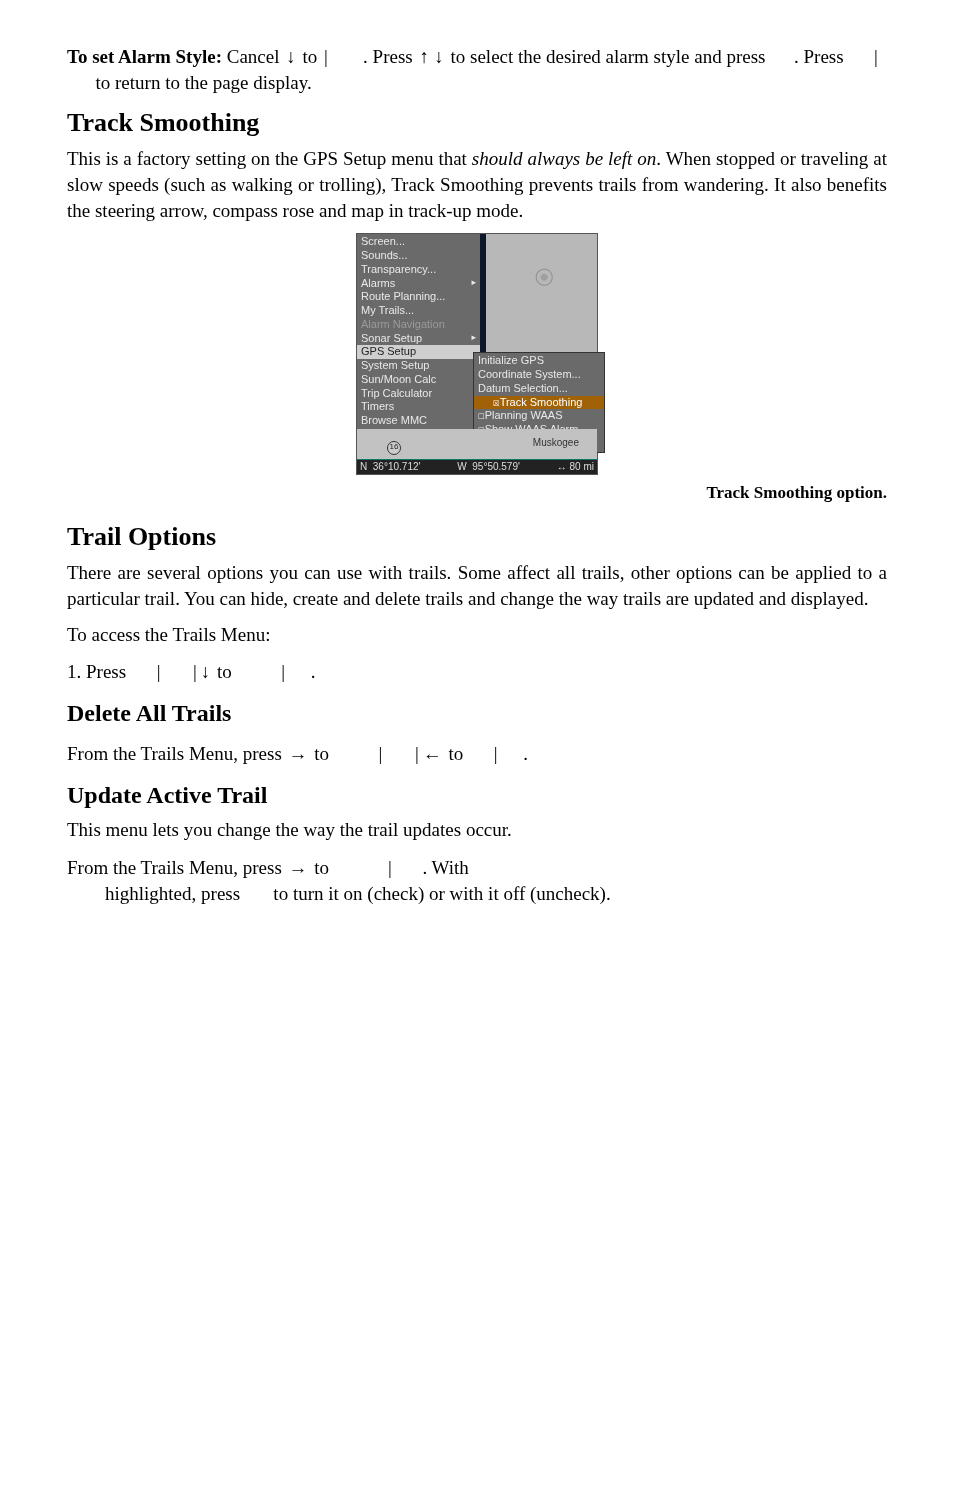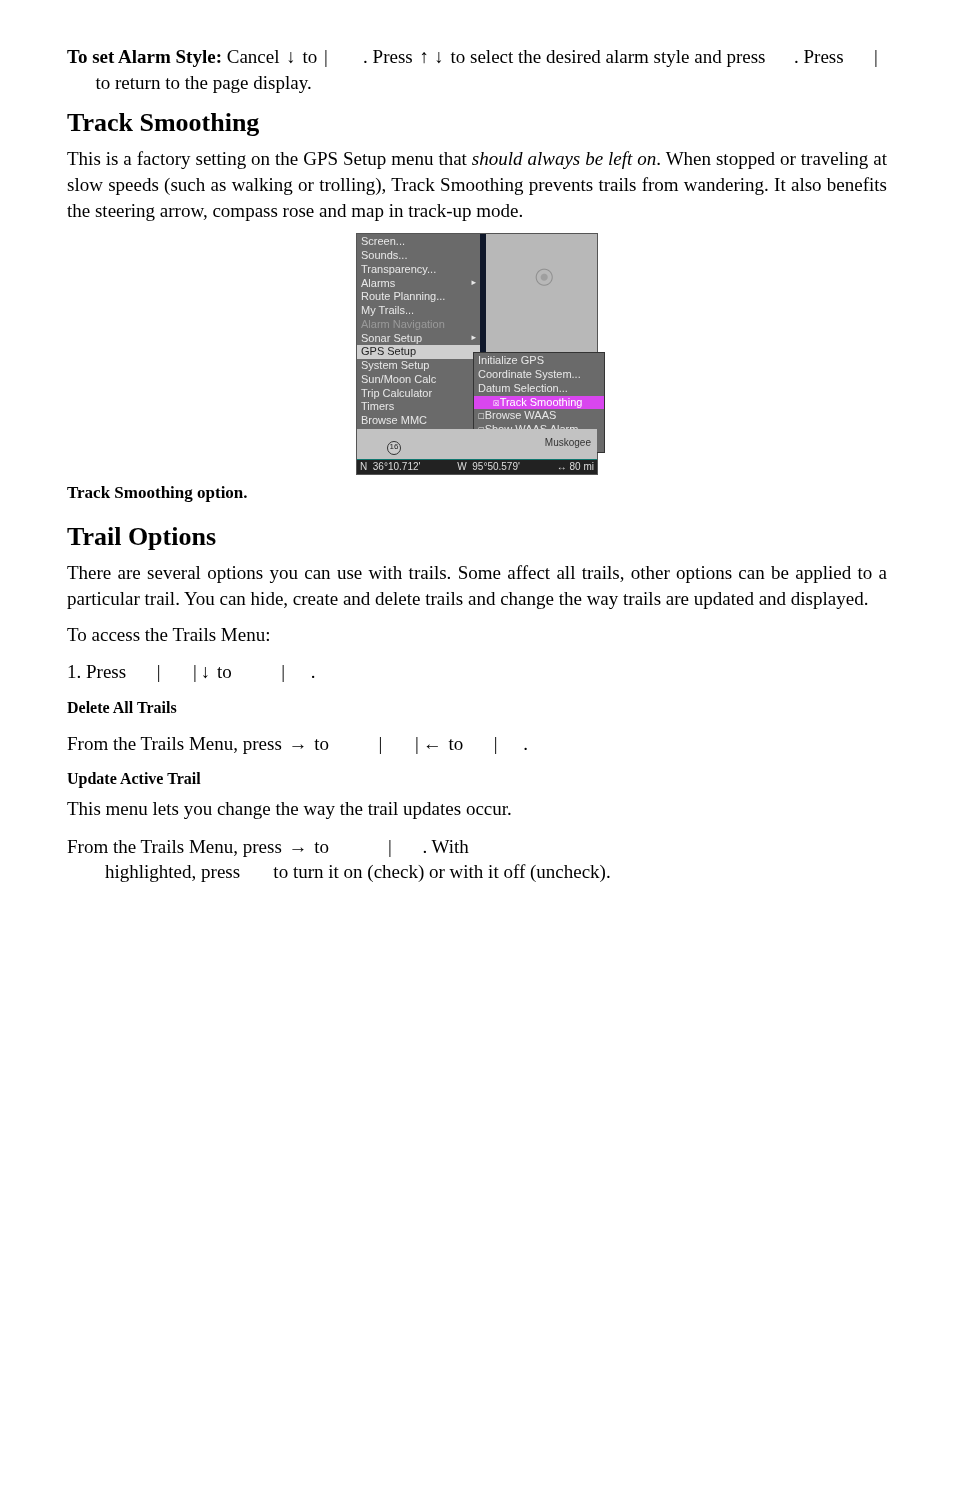--- a/index.html
+++ b/index.html
@@ -12,21 +12,21 @@
     color: #000;
     background: #fff;
   }
   p { margin: 6px 0 10px 0; }
   h2 {
     font-size: 26px;
     font-weight: bold;
     margin: 10px 0 6px 0;
   }
   h3 {
-    font-size: 16px;
+    font-size: 24px;
     font-weight: bold;
     margin: 10px 0 4px 0;
   }
   .pipe { padding: 0 2px; }
   .arrow { padding: 0 2px; font-family: 'Arial', sans-serif; }
   .italic { font-style: italic; }
   .bold { font-weight: bold; }
   .justify { text-align: justify; }
 
   
@@ -74,47 +74,47 @@
   }
   .submenu {
     position: absolute;
     left: 116px;
     top: 118px;
     background: #6a6a6a;
     width: 122px;
     padding: 1px 4px;
     border: 1px solid #333;
   }
-  .submenu .row.sel { background: #d946ef; color: #fff; padding-left: 19px; }
+  .submenu .row.sel { background: #a16207; color: #fff; padding-left: 19px; }
   .tri { float: right; font-size: 9px; }
   .chk { font-family: monospace; }
   .coords-bar {
     position: relative;
     background: #222;
     color: #ddd;
     font-size: 10px;
     padding: 1px 3px;
     display: flex;
     justify-content: space-between;
     border-top: 1px solid #0f766e;
   }
   .map-remainder {
     position: relative;
     height: 30px;
     background: #c2c2c2;
   }
   .map-label {
     position: absolute;
-    right: 6px;
+    right: 18px;
     top: 8px;
     font-size: 10px;
     color: #333;
   }
   .caption {
-    text-align: left;
+    text-align: right;
     font-weight: bold;
     font-size: 17px;
     margin: 6px 0 14px 0;
   }
   .step-line { margin: 12px 0; }
 </style>
 </head>
 <body>
 
 <p>
@@ -155,21 +155,21 @@
       <div class="row">Sun/Moon Calc</div>
       <div class="row">Trip Calculator</div>
       <div class="row">Timers</div>
       <div class="row">Browse MMC</div>
 
       <div class="submenu">
         <div class="row">Initialize GPS</div>
         <div class="row">Coordinate System...</div>
         <div class="row">Datum Selection...</div>
         <div class="row sel"><span class="chk">☒</span><span>Track Smoothing</span></div>
-        <div class="row"><span class="chk">☐</span><span>Browse WAAS</span></div>
+        <div class="row"><span class="chk">☐</span><span>Planning WAAS</span></div>
         <div class="row"><span class="chk">☐</span><span>Show WAAS Alarm</span></div>
         <div class="row">GPS Simulator...</div>
       </div>
     </div>
 
     <div class="map-remainder">
       <span style="position:absolute;left:30px;top:12px;border:1px solid #333;border-radius:50%;width:12px;height:12px;font-size:8px;text-align:center;background:#ccc;color:#222;">16</span>
       <span class="map-label">Muskogee</span>
     </div>
 

